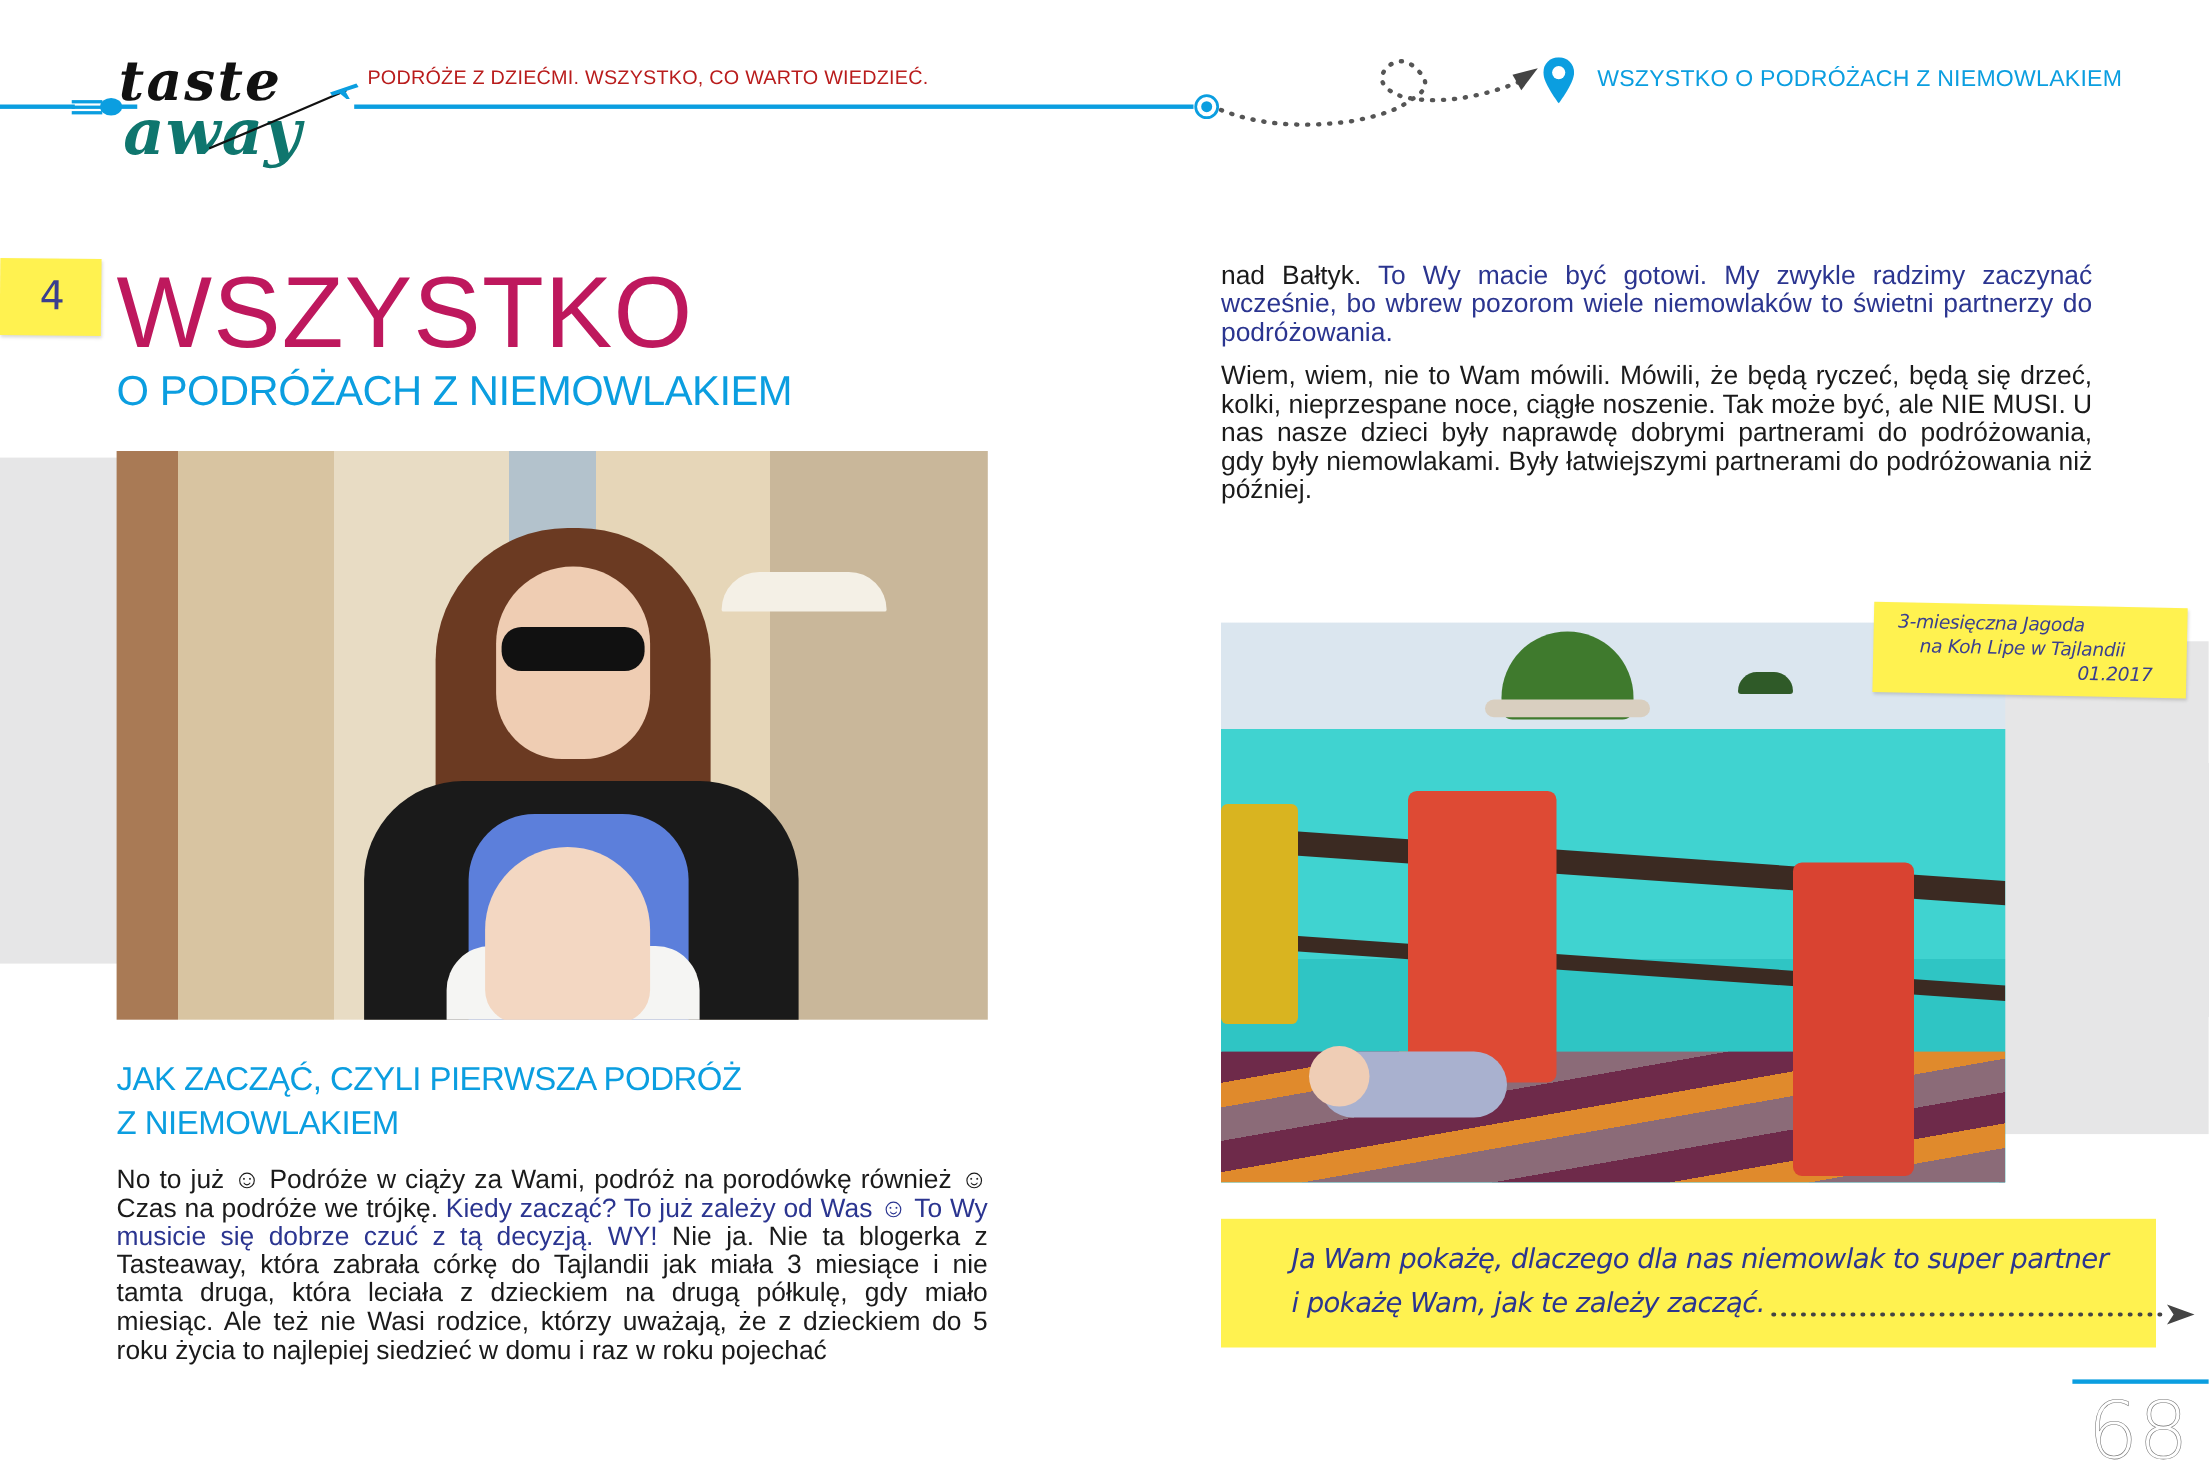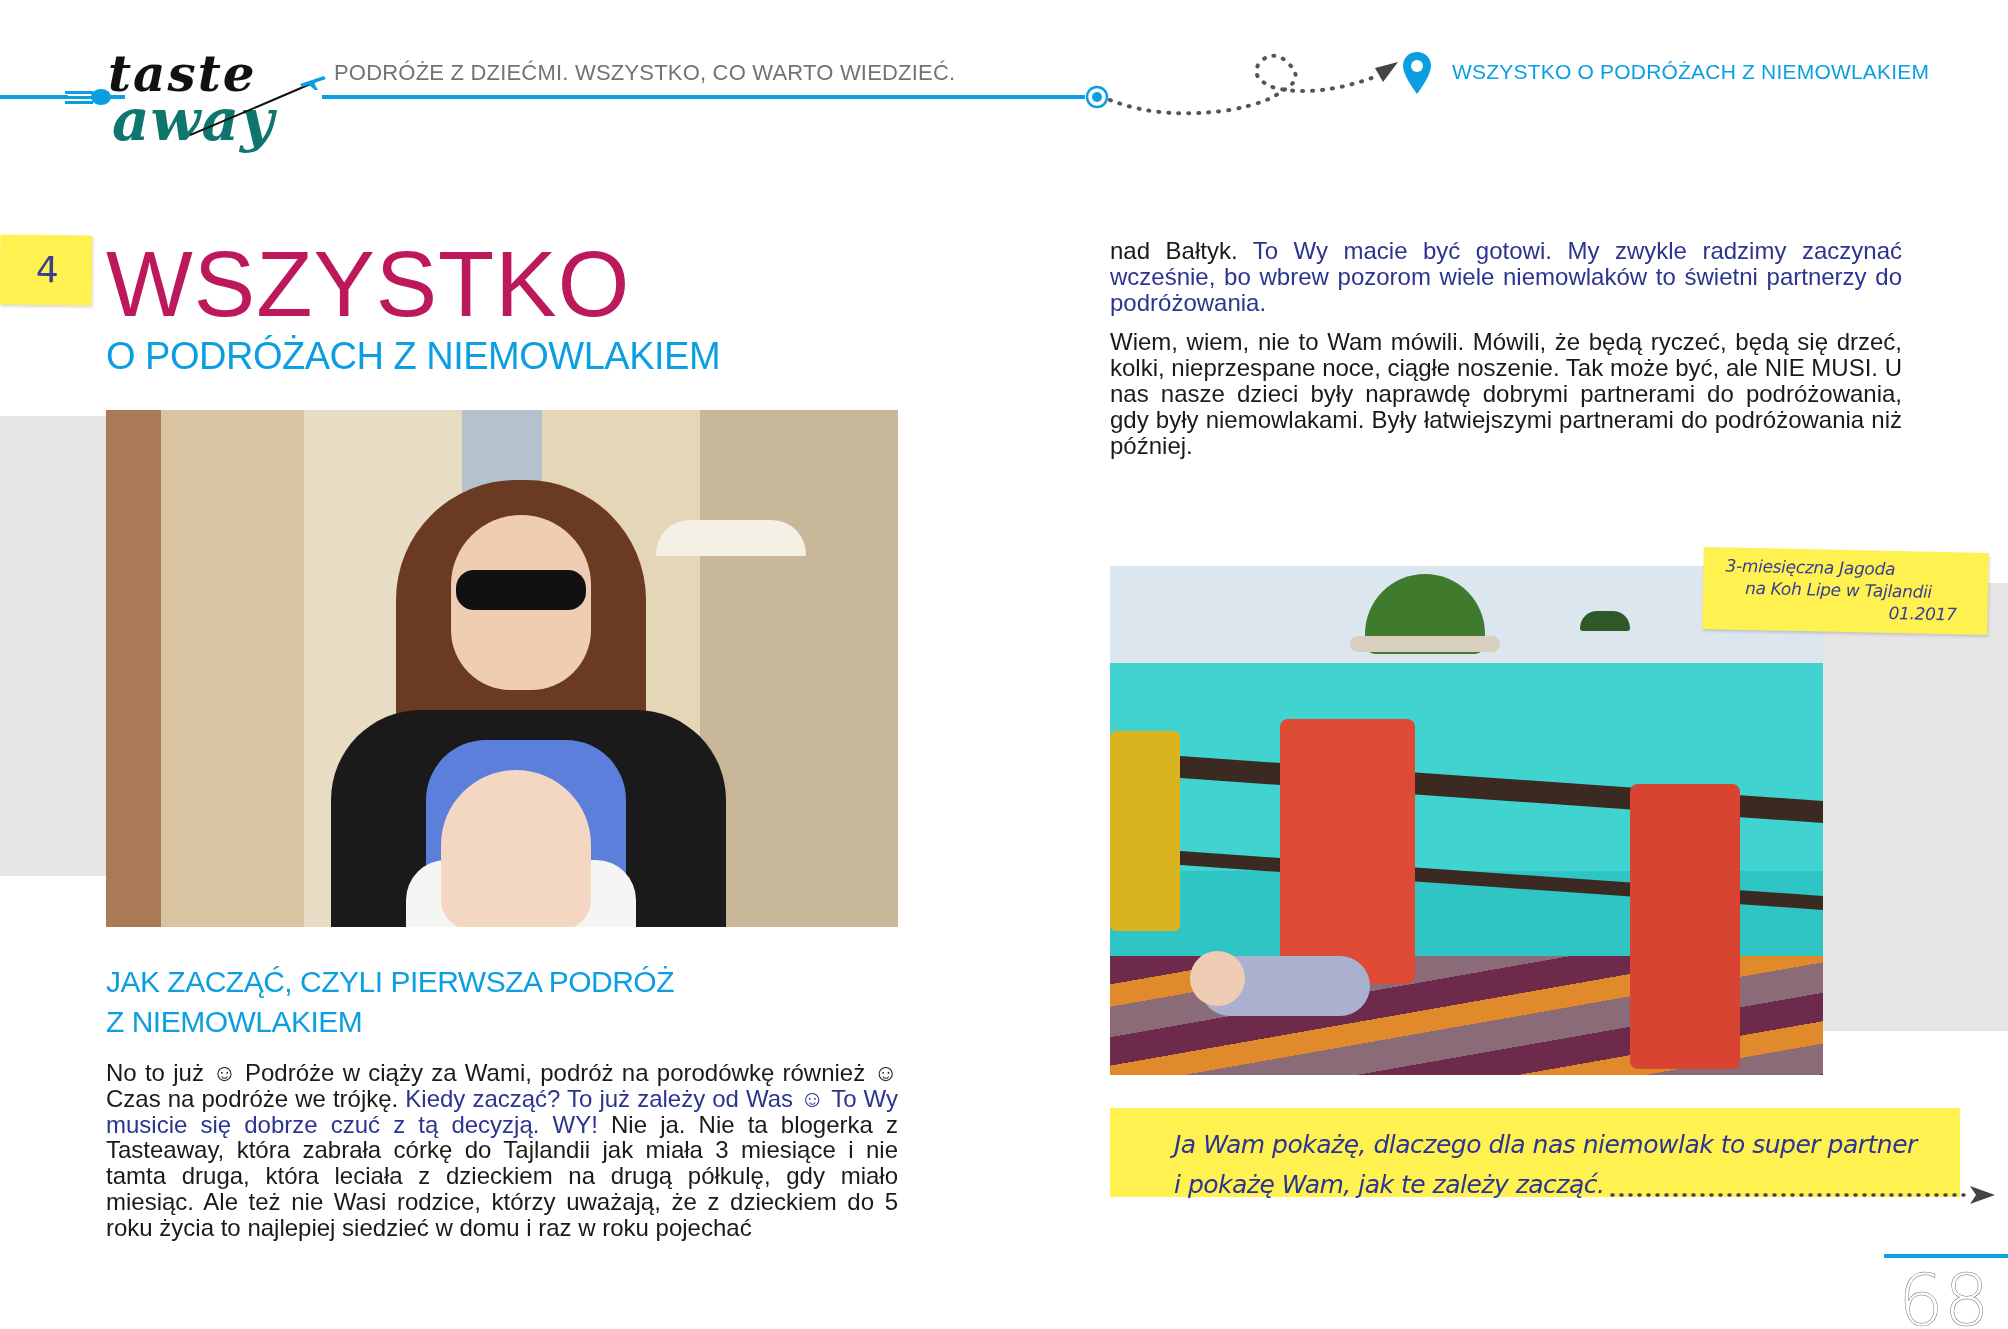--- a/index.html
+++ b/index.html
@@ -1,19 +1,19 @@
 <!DOCTYPE html>
 <html><head>
 <meta charset="utf-8">
 <style>
   html, body { margin:0; padding:0; }
   body { width:2008px; height:1329px; position:relative; overflow:hidden; background:#ffffff; font-family:"Liberation Sans", sans-serif; color:#1a1a1a; }
   .abs { position:absolute; }
   .hline { position:absolute; height:4px; background:#0b9ee0; }
-  .header-text { position:absolute; left:334px; top:60px; font-size:22px; letter-spacing:0.2px; color:#737373; font-family:"Liberation Sans", sans-serif; }
+  .header-text { position:absolute; left:334px; top:60px; font-size:18px; letter-spacing:0.2px; color:#b91c1c; font-family:"Liberation Sans", sans-serif; }
   .header-right { position:absolute; left:1452px; top:60px; font-size:21px; color:#0b9ee0; letter-spacing:0.2px; }
   .logo { position:absolute; left:60px; top:50px; width:270px; height:95px; }
   .logo .taste { position:absolute; left:48px; top:-6px; font-family:"DejaVu Serif", serif; font-style:italic; font-weight:bold; font-size:50px; color:#111; letter-spacing:2px; }
   .logo .away { position:absolute; left:52px; top:36px; font-family:"DejaVu Serif", serif; font-style:italic; font-weight:bold; font-size:58px; color:#0f766e; letter-spacing:1px; }
   .grey-left { position:absolute; left:0; top:416px; width:110px; height:460px; background:#e6e6e7; }
   .grey-right { position:absolute; left:1820px; top:583px; width:188px; height:448px; background:#e6e6e7; }
   .sticky-num { position:absolute; left:0; top:235px; width:92px; height:70px; background:#fff250; transform:rotate(0.6deg); box-shadow:1px 2px 3px rgba(0,0,0,0.15); }
   .sticky-num span { position:absolute; left:36px; top:14px; font-family:"DejaVu Sans", sans-serif; font-size:36px; color:#3a3f8f; }
   .title-big { position:absolute; left:106px; top:232px; font-size:92px; font-weight:normal; color:#be185d; letter-spacing:1px; font-family:Liberation Sans, sans-serif; -webkit-text-stroke:0; font-weight:200; }
   .title-sub { position:absolute; left:106px; top:335px; font-size:38px; color:#0b9ee0; letter-spacing:-0.5px; }
@@ -48,21 +48,21 @@
   .photo2 .babyb { position:absolute; left:52px; top:390px; width:170px; height:60px; background:#a9b1cf; border-radius:30px; }
   .photo2 .babyh { position:absolute; left:50px; top:385px; width:55px; height:55px; background:#efcdb5; border-radius:50%; }
   .sticky-cap { position:absolute; left:1703px; top:550px; width:285px; height:82px; background:#fff250; transform:rotate(1.2deg); box-shadow:1px 2px 3px rgba(0,0,0,0.15); }
   .sticky-cap div { position:absolute; font-family:"DejaVu Sans", sans-serif; font-size:17px; color:#3a3f8f; font-style:italic; letter-spacing:-0.3px; }
   .h2 { position:absolute; left:106px; top:962px; font-size:30px; line-height:40px; color:#0b9ee0; letter-spacing:-0.5px; }
   .body-text { position:absolute; font-size:24px; line-height:25.8px; color:#1a1a1a; text-align:justify; }
   .body-text p { margin:0 0 14px 0; }
   .hl { color:#2b3590; }
   .left-body { left:106px; top:1060px; width:792px; }
   .right-body { left:1110px; top:238px; width:792px; }
-  .callout { position:absolute; left:1110px; top:1108px; width:850px; height:89px; background:#fff250; }
+  .callout { position:absolute; left:1110px; top:1108px; width:850px; height:117px; background:#fff250; }
   .callout .l { position:absolute; left:64px; font-family:"DejaVu Sans", sans-serif; font-size:25px; color:#2b3590; letter-spacing:-0.5px; font-style:italic; }
   .page-line { position:absolute; left:1884px; top:1254px; width:124px; height:4px; background:#0b9ee0; }
   .page-num { position:absolute; left:1898px; top:1258px; font-size:72px; color:#777; font-weight:100; font-family:"DejaVu Sans", sans-serif; -webkit-text-stroke:0.5px #777; color:transparent; }
 </style>
 </head>
 <body>
 
 <div class="hline" style="left:0; top:95px; width:68px;"></div>
 <div class="hline" style="left:322px; top:95px; width:763px;"></div>
 

